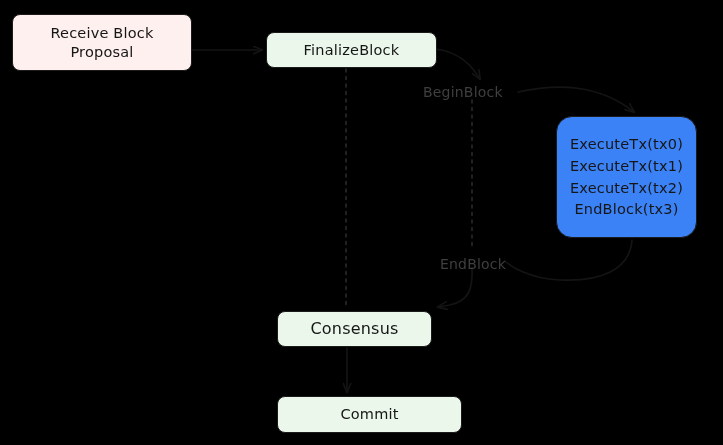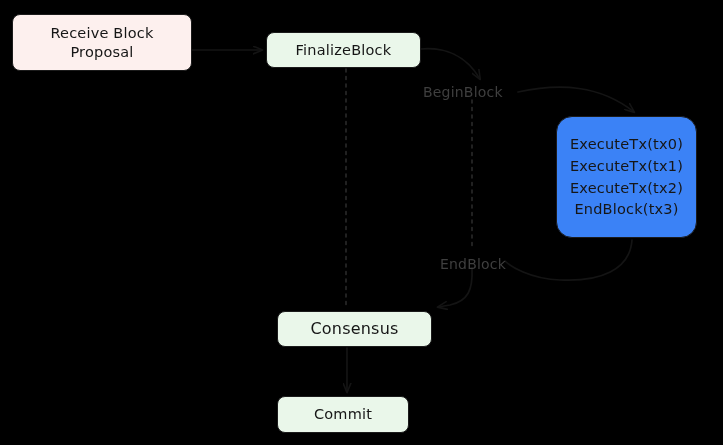--- a/index.html
+++ b/index.html
@@ -47,21 +47,21 @@
     left: 12px;
     top: 14px;
     width: 180px;
     height: 57px;
     background: #fdf0ee;
     font-size: 14.5px;
   }
   .n-finalize {
     left: 266px;
     top: 32px;
-    width: 155px;
+    width: 171px;
     height: 36px;
     background: #eaf7ea;
     font-size: 14.5px;
   }
   .n-executetx {
     left: 556px;
     top: 116px;
     width: 141px;
     height: 122px;
     background: #3b82f6;
@@ -75,21 +75,21 @@
     left: 277px;
     top: 311px;
     width: 155px;
     height: 36px;
     background: #eaf7ea;
     font-size: 16px;
   }
   .n-commit {
     left: 277px;
     top: 396px;
-    width: 132px;
+    width: 185px;
     height: 37px;
     background: #eaf7ea;
     font-size: 14.5px;
   }
   .edge-label {
     position: absolute;
     color: #3f3f3f;
     font-size: 14px;
     font-family: "DejaVu Sans", sans-serif;
     white-space: nowrap;

